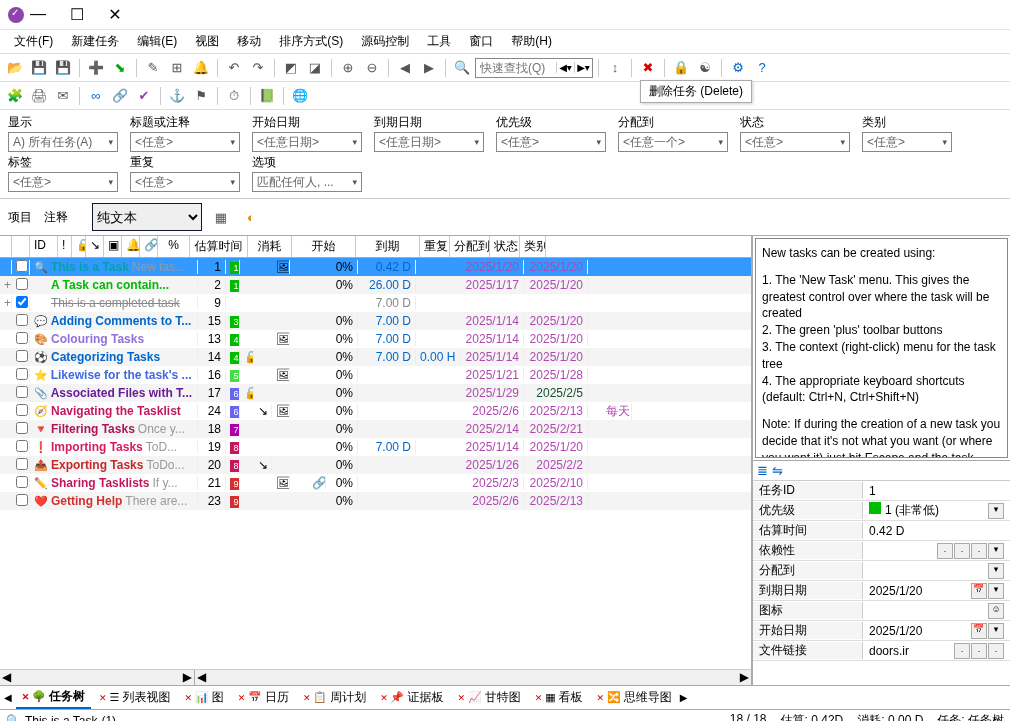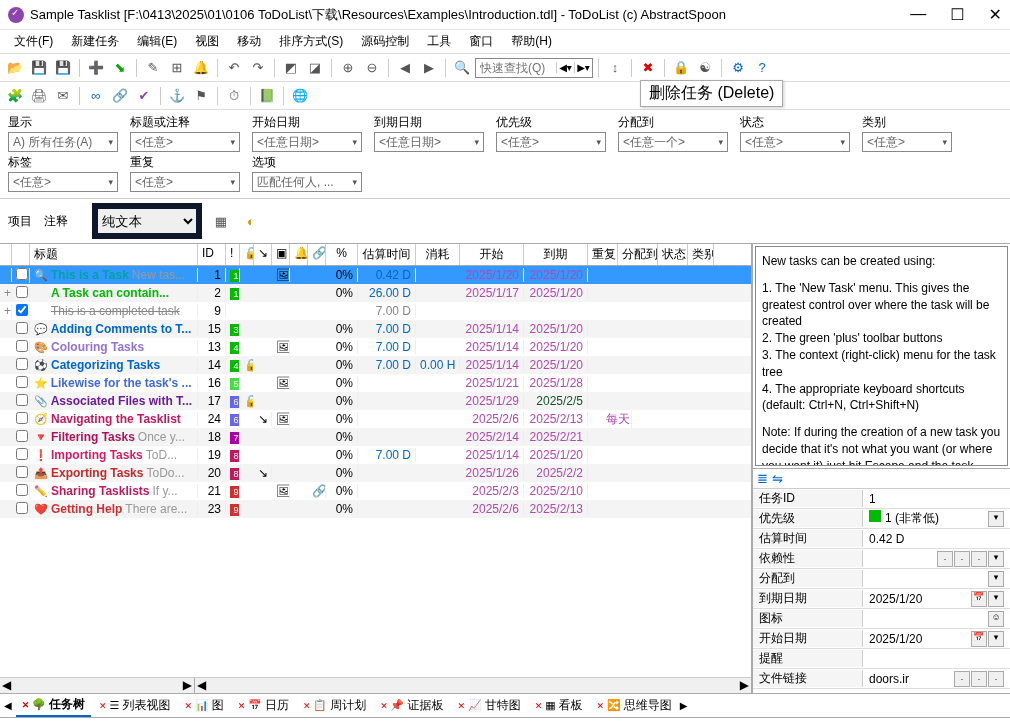--- a/index.html
+++ b/index.html
@@ -10,21 +10,21 @@
 .titlebar .title { flex: 1; font-size: 13px; }
 .titlebar .winbtns { display: flex; gap: 24px; font-size: 16px; }
 .menubar { height: 24px; display: flex; align-items: center; padding: 0 6px; gap: 2px; border-bottom: 1px solid #ddd; }
 .menubar span { padding: 2px 8px; cursor: default; }
 .toolbar { height: 28px; display: flex; align-items: center; padding: 2px 4px; gap: 2px; border-bottom: 1px solid #ddd; }
 .tbtn { width: 22px; height: 22px; display: inline-flex; align-items: center; justify-content: center; font-size: 13px; color: #555; cursor: default; }
 .tsep { width: 1px; height: 18px; background: #ccc; margin: 0 3px; }
 .quickfind { display: flex; align-items: center; border: 1px solid #888; height: 20px; }
 .quickfind input { border: none; width: 80px; padding: 0 4px; font-size: 12px; color: #888; outline: none; }
 .quickfind .qbtn { width: 18px; text-align: center; border-left: 1px solid #ccc; font-size: 10px; }
-.tooltip { position: absolute; top: 80px; left: 640px; background: #fff; border: 1px solid #aaa; padding: 2px 8px; font-size: 16px; z-index: 10; box-shadow: 1px 1px 3px rgba(0,0,0,0.2); }
+.tooltip { position: absolute; top: 80px; left: 640px; background: #fff; border: 1px solid #aaa; padding: 2px 8px; font-size: 12px; z-index: 10; box-shadow: 1px 1px 3px rgba(0,0,0,0.2); }
 .filterbar { padding: 4px 8px; border-bottom: 1px solid #ccc; }
 .filterrow { display: flex; gap: 12px; margin-bottom: 2px; }
 .filtercell { display: flex; flex-direction: column; }
 .filtercell label { font-size: 12px; margin-bottom: 1px; }
 .filtercell .sel { border: 1px solid #888; height: 20px; padding: 0 4px; display: flex; align-items: center; justify-content: space-between; background: #fff; }
 .filtercell .sel span.val { color: #666; }
 .filtercell .sel span.arr { font-size: 9px; color: #555; }
 .projectrow { display: flex; align-items: center; padding: 4px 8px; gap: 8px; }
 .projectrow input { flex: 1; border: 1px solid #888; height: 20px; padding: 0 6px; }
 .middle { display: flex; height: 450px; border-top: 1px solid #aaa; }
@@ -72,21 +72,20 @@
 .statusbar { height: 22px; display: flex; align-items: center; padding: 0 6px; border-top: 1px solid #aaa; font-size: 12px; background: #fff; }
 .statusbar .sl { flex: 1; display: flex; align-items: center; gap: 4px; }
 .statusbar .sr { display: flex; gap: 14px; }
 input[type="checkbox"] { width: 12px; height: 12px; }
 </style>
 </head>
 <body>
 
 <div class="titlebar">
   <div class="icon"></div>
-  <div class="title">Sample Tasklist [F:\0413\2025\01\0106 ToDoList\下载\Resources\Examples\Introduction.tdl] - ToDoList (c) AbstractSpoon</div>
   <div class="winbtns">
     <span>—</span>
     <span>☐</span>
     <span>✕</span>
   </div>
 </div>
 
 <div class="menubar" id="menubar">
     <span>文件(F)</span>
     <span>新建任务</span>
@@ -243,31 +242,30 @@
           <span class="val">匹配任何人, ...</span>
           <span class="arr">▾</span>
         </div>
       </div>
     </div>
 </div>
 
 <div class="projectrow">
   <span>项目</span>
   <span style="width:40px;margin-left:4px">注释</span>
-  <select style="width:110px;border:6px solid #0f172a;height:36px"><option>纯文本</option></select>
+  <select style="width:110px;border:1px solid #0f172a;height:28px"><option>纯文本</option></select>
   <span class="tbtn">▦</span>
   <span class="tbtn" style="color:#c90">◐</span>
 </div>
 
 <div class="middle">
   <div class="leftpane">
     <div class="gridhead">
       <div style="width:12px"></div>
         <div style="width:18px"></div>
-      <div style="width:168px">标题</div>
       <div style="width:28px;text-align:left">ID</div>
       <div style="width:14px">!</div>
       <div style="width:14px">🔒</div>
       <div style="width:18px">↘</div>
       <div style="width:18px">▣</div>
       <div style="width:18px">🔔</div>
       <div style="width:18px">🔗</div>
       <div style="width:32px;text-align:center">%</div>
       <div style="width:58px;text-align:center">估算时间</div>
       <div style="width:44px;text-align:center">消耗</div>
@@ -715,26 +713,20 @@
             </div>
           </div>
           <div class="attrrow">
             <div class="lbl">开始日期</div>
             <div class="val">
               <span>2025/1/20</span>
               <div class="btns">
                 <span>📅</span>
                 <span>▾</span>
               </div>
-            </div>
-          </div>
-          <div class="attrrow">
-            <div class="lbl">提醒</div>
-            <div class="val">
-              <span></span>
             </div>
           </div>
           <div class="attrrow">
             <div class="lbl">文件链接</div>
             <div class="val">
               <span>doors.ir</span>
               <div class="btns">
                 <span>.</span>
                 <span>.</span>
                 <span>.</span>

